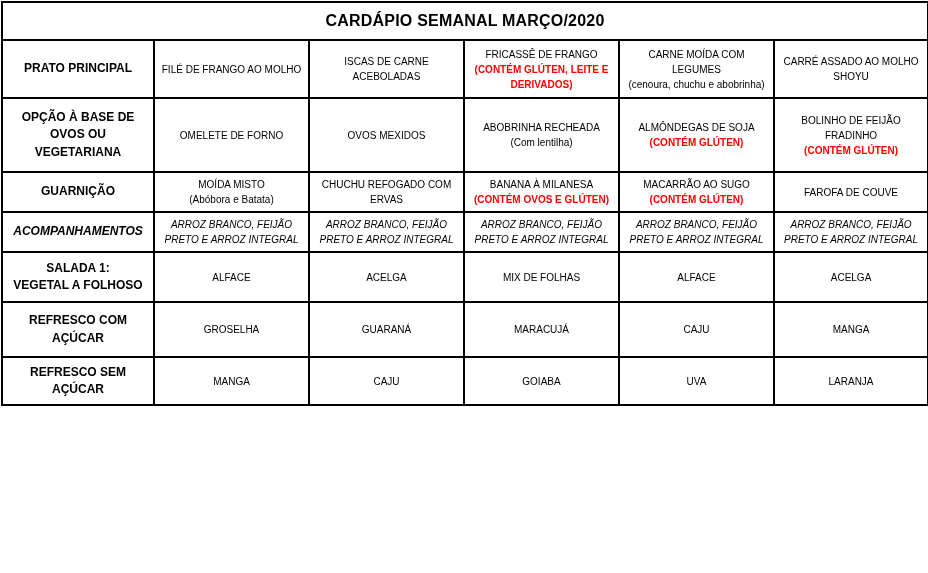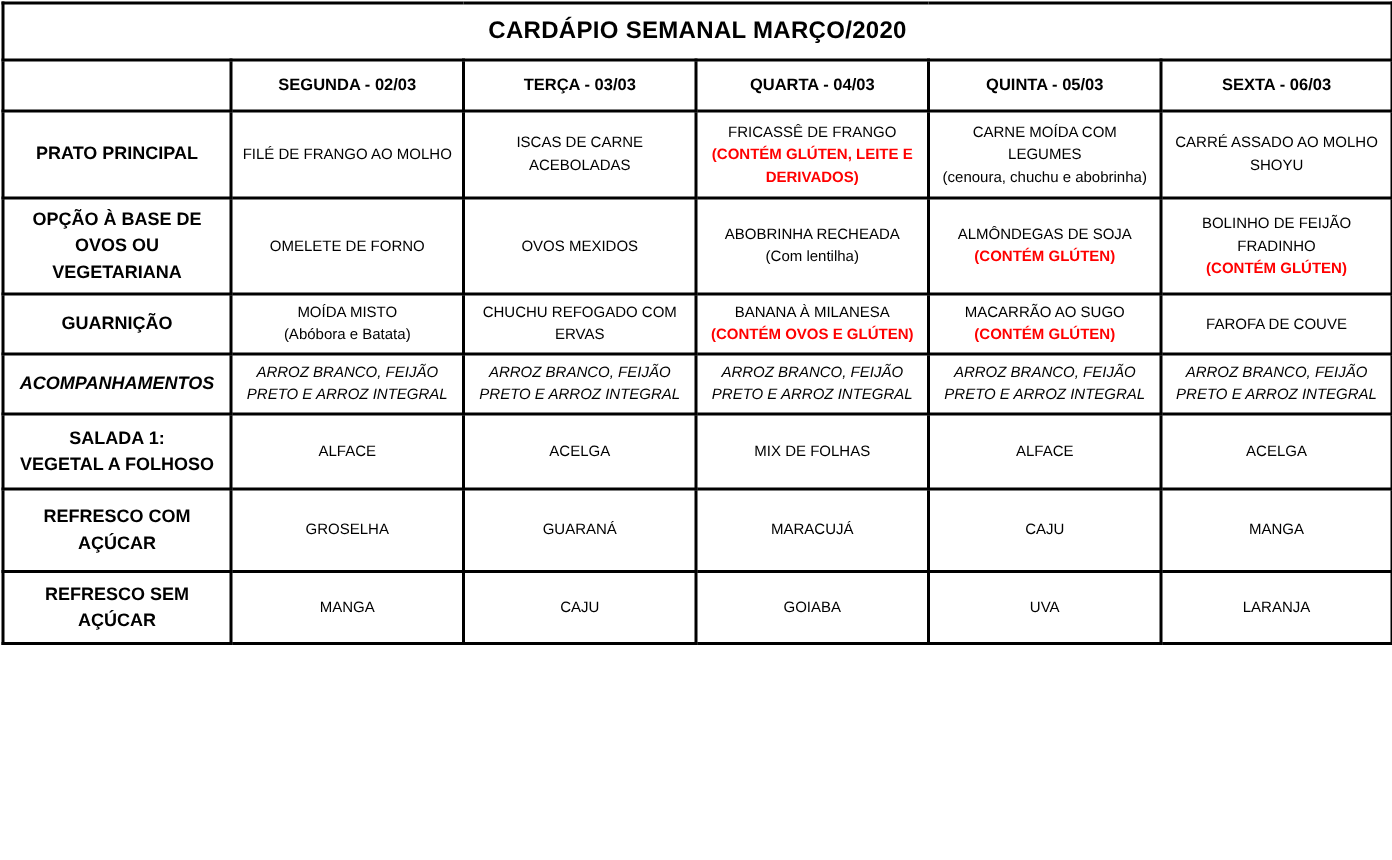--- a/index.html
+++ b/index.html
@@ -55,21 +55,21 @@
     font-size: 10px;
     font-weight: normal;
   }
   .alert {
     color: #FF0000;
     font-weight: bold;
   }
   tr.r-title  { height: 38px; }
   tr.r-header { height: 34px; }
   tr.r0 { height: 58px; }
-  tr.r1 { height: 64px; }
+  tr.r1 { height: 74px; }
   tr.r2 { height: 40px; }
   tr.r3 { height: 40px; font-style: italic; }
   tr.r4 { height: 50px; }
   tr.r5 { height: 85px; }
   tr.r6 { height: 55px; }
   tr.r7 { height: 48px; }
 </style>
 </head>
 <body>
 
@@ -82,28 +82,20 @@
       <col style="width:155px">
       <col style="width:155px">
       <col style="width:154px">
     </colgroup>
 
     <tbody>
         <tr class="r-title">
       <td class="title-cell" colspan="6">CARDÁPIO SEMANAL MARÇO/2020</td>
     </tr>
 
-    <tr class="r-header">
-      <td class="corner"></td>
-      <td class="day-header">SEGUNDA - 02/03</td>
-      <td class="day-header">TERÇA - 03/03</td>
-      <td class="day-header">QUARTA - 04/03</td>
-      <td class="day-header">QUINTA - 05/03</td>
-      <td class="day-header">SEXTA - 06/03</td>
-    </tr>
 
     <tr class="r0">
       <td class="row-label">PRATO PRINCIPAL</td>
       <td class="cell">
         <div class="l1">FILÉ DE FRANGO AO MOLHO</div>
       </td>
       <td class="cell">
         <div class="l1">ISCAS DE CARNE ACEBOLADAS</div>
       </td>
       <td class="cell">

